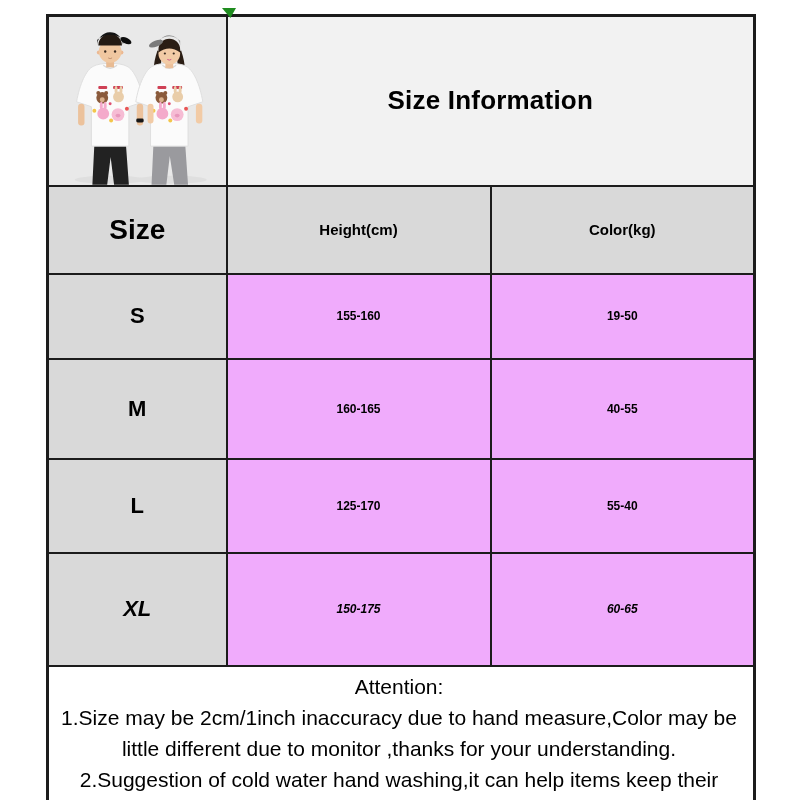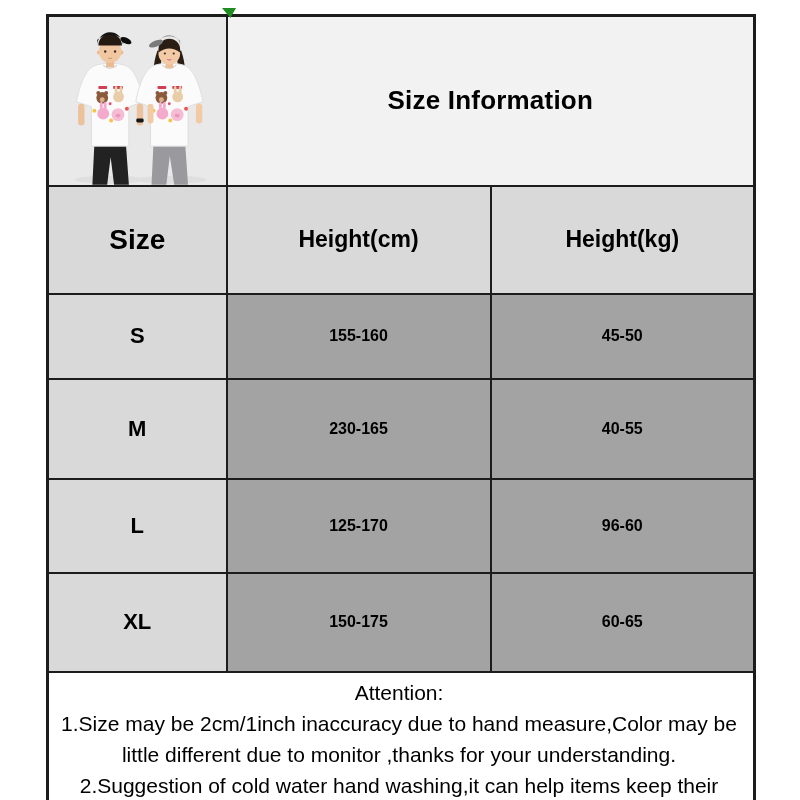--- a/index.html
+++ b/index.html
@@ -21,39 +21,39 @@
   table.size-sheet td{
     border:2px solid #1c1c1c;
     text-align:center;
     vertical-align:middle;
     color:#000;
     overflow:hidden;
   }
   table.size-sheet{border:3px solid #1c1c1c;}
 
   .r-top{height:170px;}
-  .r-head{height:108px;}
+  .r-head{height:88px;}
   .r-s{height:85px;}
   .r-m{height:100px;}
   .r-l{height:94px;}
-  .r-xl{height:99px;}
+  .r-xl{height:113px;font-style:italic;}
   .r-att{height:145px;}
 
   td.photo-cell{padding:0;background:#e9e9e9;}
   td.photo-cell svg{display:block;width:100%;height:100%;}
 
   td.info-cell{
     background:#f2f2f2;
     font-size:26px;font-weight:700;letter-spacing:0.2px;
   }
 
   td.size-head{background:#d9d9d9;font-size:28px;font-weight:700;}
-  td.col-head{background:#d9d9d9;font-size:23px;font-weight:700;}
+  td.col-head{background:#d9d9d9;font-size:15px;font-weight:700;}
   td.size-label{background:#d9d9d9;font-size:22px;font-weight:700;}
-  td.val-cell{background:#a3a3a3;font-size:16px;font-weight:700;}
+  td.val-cell{background:#f0abfc;font-size:12px;font-weight:700;}
 
   td.attention-cell{
     background:#ffffff;
     text-align:left;
     vertical-align:top;
     padding:4px 10px 0 6px;
     font-size:21px;
     line-height:31px;
     font-weight:400;
   }
@@ -156,39 +156,39 @@
         </svg>
       </td>
       <td class="info-cell" colspan="2">
         <span>Size Information</span>
       </td>
     </tr>
 
     <tr class="r-head">
       <td class="size-head">Size</td>
       <td class="col-head">Height(cm)</td>
-      <td class="col-head">Height(kg)</td>
+      <td class="col-head">Color(kg)</td>
     </tr>
 
     <tr class="r-s">
       <td class="size-label">S</td>
       <td class="val-cell">155-160</td>
-      <td class="val-cell">45-50</td>
+      <td class="val-cell">19-50</td>
     </tr>
 
     <tr class="r-m">
       <td class="size-label">M</td>
-      <td class="val-cell">230-165</td>
+      <td class="val-cell">160-165</td>
       <td class="val-cell">40-55</td>
     </tr>
 
     <tr class="r-l">
       <td class="size-label">L</td>
       <td class="val-cell">125-170</td>
-      <td class="val-cell">96-60</td>
+      <td class="val-cell">55-40</td>
     </tr>
 
     <tr class="r-xl">
       <td class="size-label">XL</td>
       <td class="val-cell">150-175</td>
       <td class="val-cell">60-65</td>
     </tr>
 
     <tr class="r-att">
       <td class="attention-cell" colspan="3">

